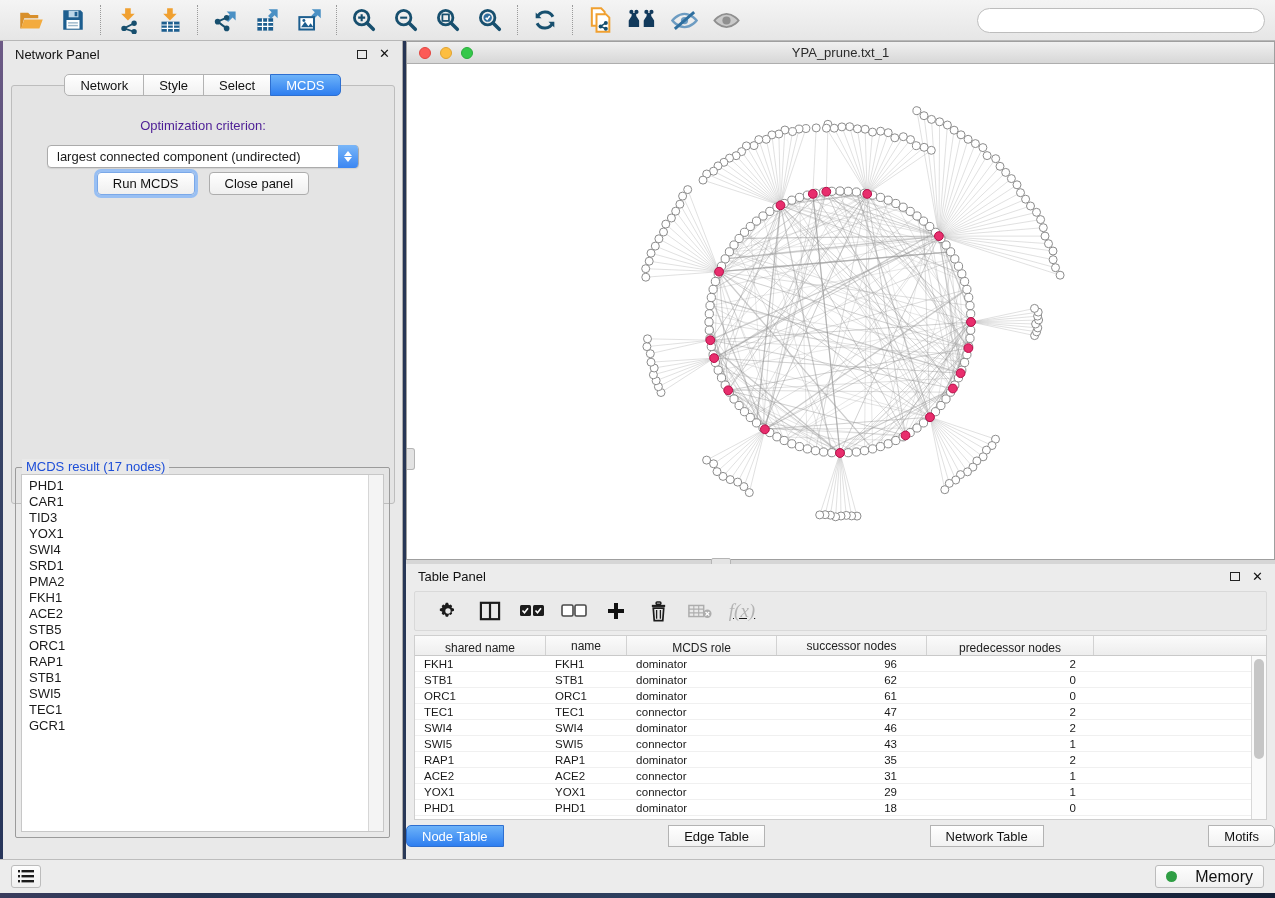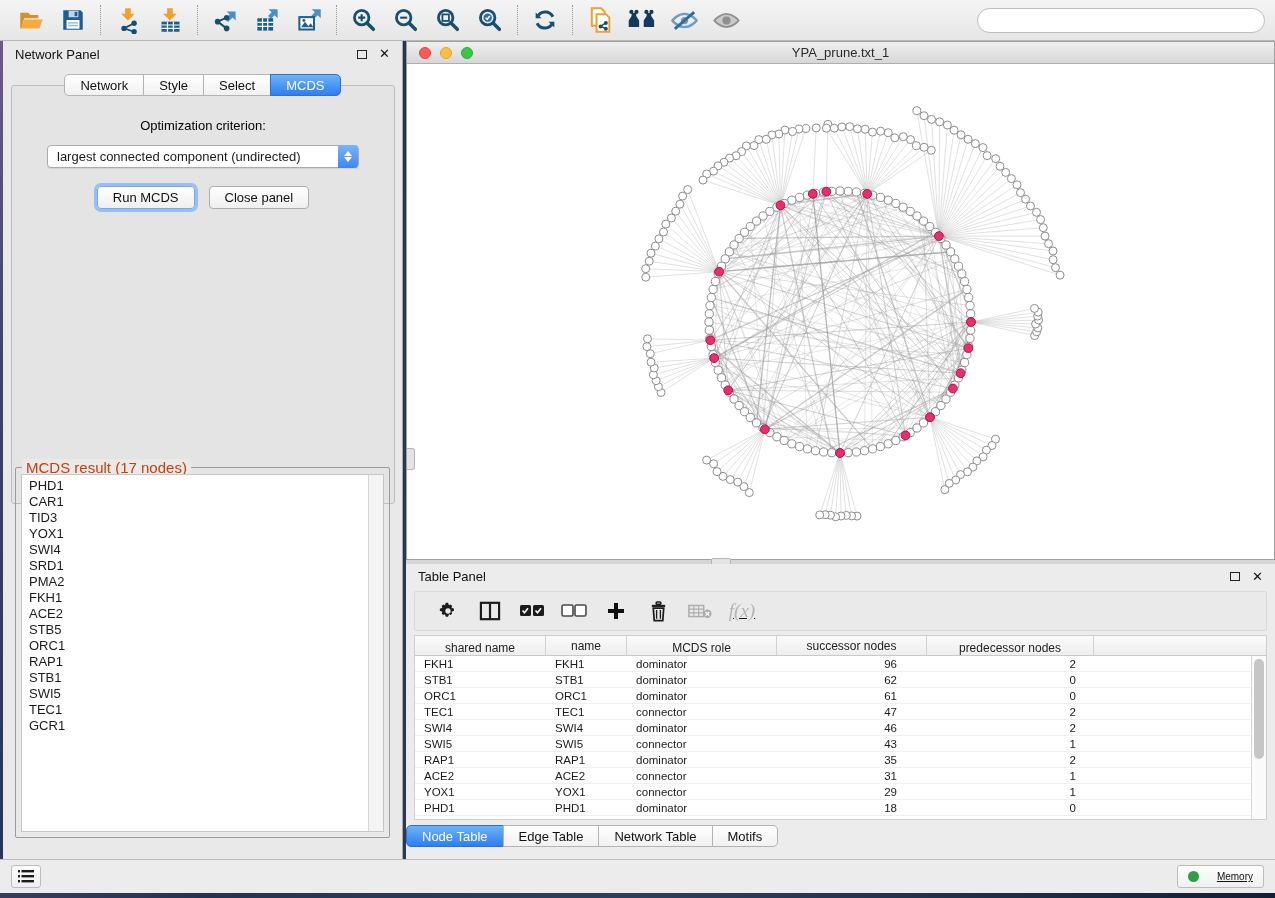--- a/index.html
+++ b/index.html
@@ -47,46 +47,46 @@
     background:linear-gradient(#ffffff,#f1f1f1); border:1px solid #b3b3b3; margin-left:-1px; color:#111;
   }
   .seg-tab:first-child { border-radius:5px 0 0 5px; margin-left:0; }
   .seg-tab:last-child { border-radius:0 5px 5px 0; }
   .seg-tab.active { background:linear-gradient(#6db3f9,#2e7ef0); color:#fff; border-color:#2e6fd0; }
 
   #cp-box {
     position:absolute; top:44px; left:8px; width:384px; height:419px;
     background:#e4e4e4; border:1px solid #bdbdbd; border-radius:3px;
   }
-  #opt-label { margin-top:32px; text-align:center; font-size:13px; color:#000000; }
+  #opt-label { margin-top:32px; text-align:center; font-size:13px; color:#4c1d95; }
   #opt-select {
     width:312px; height:23px; margin:12px auto 0 auto; background:#fff;
     border:1px solid #ababab; border-radius:4px; display:flex; align-items:center;
     font-size:13px; padding-left:9px; position:relative; box-shadow:0 1px 1px rgba(0,0,0,.08);
   }
   #opt-spinner {
     position:absolute; right:0; top:-1px; width:20px; height:23px; border-radius:0 4px 4px 0;
     background:linear-gradient(#79b6f8,#3b86f2); display:flex; flex-direction:column; align-items:center; justify-content:center; gap:1px;
   }
   .spin-up { width:0; height:0; border-left:4px solid transparent; border-right:4px solid transparent; border-bottom:5px solid #fff; }
   .spin-dn { width:0; height:0; border-left:4px solid transparent; border-right:4px solid transparent; border-top:5px solid #fff; }
-  #cp-buttons { display:flex; justify-content:center; gap:14px; margin-top:18px; }
+  #cp-buttons { display:flex; justify-content:center; gap:14px; margin-top:4px; }
   .mac-btn {
     height:23px; padding:0 15px; font-size:13px; color:#111;
     background:linear-gradient(#ffffff,#efefef); border:1px solid #adadad; border-radius:4px;
     display:flex; align-items:center;
   }
   .mac-btn.focus-ring { box-shadow:0 0 0 3px rgba(110,170,250,.65); border-color:#7aa8e8; }
 
   #mcds-group {
     position:absolute; top:426px; left:12px; width:375px; height:371px;
     border:1px solid #9b9b9b; border-radius:2px;
   }
   #mcds-legend {
-    position:absolute; top:-9px; left:6px; background:#e9e9e9; padding:0 4px; font-size:15px; color:#c2410c;
+    position:absolute; top:-9px; left:6px; background:#e9e9e9; padding:0 4px; font-size:13px; color:#1d4ed8;
   }
   #mcds-list {
     position:absolute; top:6px; left:5px; right:5px; bottom:5px; background:#fff;
     border:1px solid #c7c7c7; font-size:13px; line-height:16px; padding:3px 0 0 7px; overflow:hidden;
   }
   #mcds-scroll { position:absolute; top:0; right:0; width:15px; height:100%; background:#f4f4f4; border-left:1px solid #d6d6d6; }
   .mcds-item { height:16px; }
 
   
   #right-col { position:absolute; top:0; left:406px; width:869px; height:818px; }
@@ -128,31 +128,31 @@
     font-size:12px; color:#222; border-right:1px solid #d2d2d2; background:linear-gradient(#fbfbfb,#eeeeee);flex-direction:column;
   }
   .c1{width:131px;} .c2{width:81px;} .c3{width:150px;} .c4{width:150px;} .c5{width:167px;}
   .nt-row { display:flex; height:16px; border-bottom:1px solid #f0f0f0; font-size:11.5px; }
   .nt-cell { padding-left:9px; display:flex; align-items:center; }
   .nt-cell.num { justify-content:flex-end; padding-right:30px; }
   .nt-cell.num2 { justify-content:flex-end; padding-right:18px; }
   #nt-vscroll { position:absolute; top:20px; right:0; width:15px; bottom:0; background:#fafafa; border-left:1px solid #d8d8d8; }
   #nt-thumb { position:absolute; top:3px; left:2px; width:10px; height:100px; background:#c6c6c6; border-radius:6px; }
 
-  #tp-tabs { position:absolute; bottom:12px; left:0; width:100%; display:flex; justify-content:flex-start;border-radius:9px; }
+  #tp-tabs { position:absolute; bottom:12px; left:0; width:100%; display:flex; justify-content:space-between;border-radius:9px; }
 
   
   #status-bar {
     position:absolute; bottom:0; left:0; width:1275px; height:34px;
     background:#ececec; border-top:1px solid #bdbdbd; display:flex; align-items:center; padding:0 11px;
   }
   #list-btn { width:30px; height:23px; background:linear-gradient(#fdfdfd,#f0f0f0); border:1px solid #bcbcbc; border-radius:3px; display:flex; align-items:center; justify-content:center; }
   #memory-btn {
     margin-left:auto; height:23px; background:linear-gradient(#fdfdfd,#f0f0f0); border:1px solid #bcbcbc; border-radius:3px;
-    display:flex; align-items:center; gap:18px; padding:0 10px; font-size:10px; color:#111;text-decoration:underline;
+    display:flex; align-items:center; gap:18px; padding:0 10px; font-size:16px; color:#111;
   }
   #memory-dot { width:11px; height:11px; border-radius:50%; background:#2f9e44; }
 </style>
 </head>
 <body>
 
 <div id="app">
 
   <div id="toolbar">
     <div class="tb-btn">

